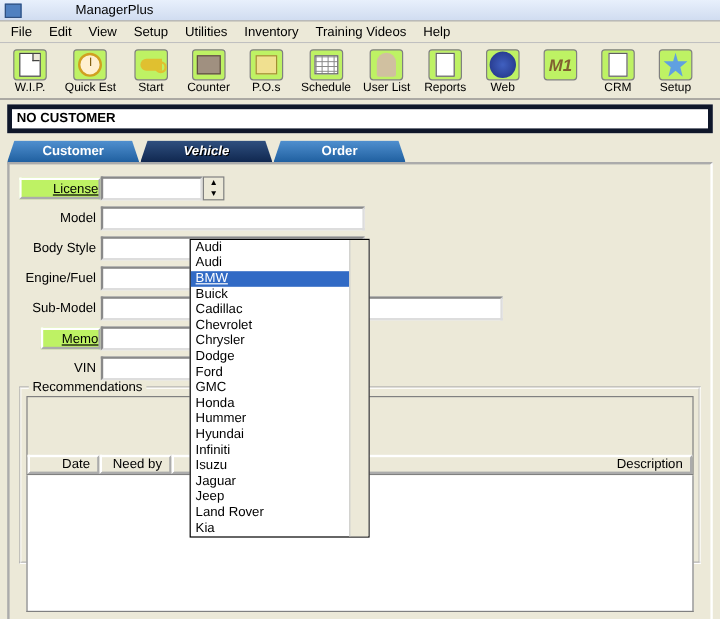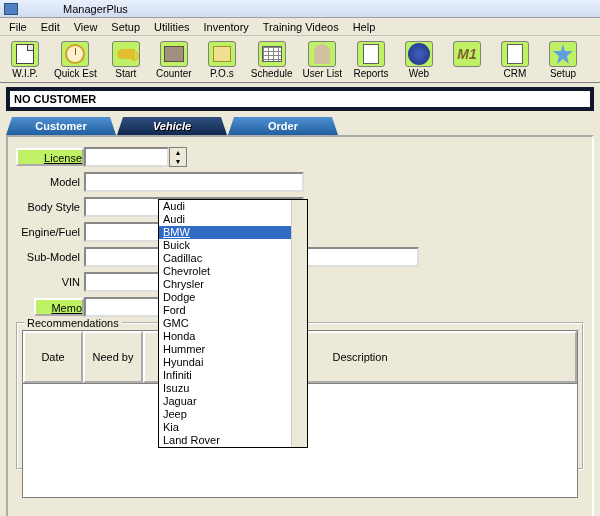--- a/index.html
+++ b/index.html
@@ -43,21 +43,21 @@
 .spinner { width: 18px; height: 20px; display: flex; flex-direction: column; border: 1px solid #808080; background: #ece9d8; }
 .spin-up, .spin-down { flex: 1; display: flex; align-items: center; justify-content: center; font-size: 7px; cursor: pointer; }
 .dd-arrow { width: 16px; height: 18px; background: #ece9d8; border: 1px solid #808080; display: inline-flex; align-items: center; justify-content: center; font-size: 8px; cursor: pointer; }
 .dropdown-list { position: absolute; top: 62px; left: 150px; width: 150px; background: #fff; border: 1px solid #000; z-index: 10; }
 .dd-scroll { position: absolute; right: 0; top: 0; bottom: 0; width: 16px; background: #ece9d8; border-left: 1px solid #ccc; }
 .dd-item { padding: 0 4px; height: 13px; line-height: 13px; cursor: pointer; width: calc(100% - 16px); }
 .dd-item.sel { background: #316ac5; color: #fff; text-decoration: underline; }
 .reco { border: 2px groove #fff; margin-top: 4px; padding: 6px 4px 4px; position: relative; height: 148px; }
 .reco-title { position: absolute; top: -7px; left: 6px; background: #ece9d8; padding: 0 3px; }
 .reco-table { display: flex; border: 1px solid #808080; background: #ece9d8; }
-.reco-col { border: 2px outset #fff; padding: 18px 6px; text-align: center; }
+.reco-col { border: 2px outset #fff; padding: 0 6px; text-align: right; margin-top: 48px; }
 .reco-body { background: #fff; border: 1px solid #808080; border-top: none; height: 114px; }
 </style>
 </head>
 <body>
 
 <div class="titlebar">
   <div class="titlebar-icon"></div>
   <span class="titlebar-text">ManagerPlus</span>
 </div>
 
@@ -179,26 +179,26 @@
     <div class="form-label">Engine/Fuel</div>
     <input class="field w220" style="">
   </div>
   <div class="form-row">
     <div class="form-label">Sub-Model</div>
     <input class="field w160" style="">
     <div style="width:30px"></div>
     <input class="field w145" style="">
   </div>
   <div class="form-row">
+    <div class="form-label btn" style="width:50px;margin-left:18px">Memo</div>
+    <input class="field w220" style="">
+  </div>
+  <div class="form-row">
     <div class="form-label">VIN</div>
     <input class="field w160" style="">
-  </div>
-  <div class="form-row">
-    <div class="form-label btn" style="width:50px;margin-left:18px">Memo</div>
-    <input class="field w220" style="">
   </div>
 
   <div class="reco">
     <span class="reco-title">Recommendations</span>
     <div class="reco-table">
       <div class="reco-col" style="width:60px">Date</div>
       <div class="reco-col" style="width:60px">Need by</div>
       <div class="reco-col" style="flex:1">Description</div>
     </div>
     <div class="reco-body"></div>
@@ -216,17 +216,17 @@
       <div class="dd-item">Dodge</div>
       <div class="dd-item">Ford</div>
       <div class="dd-item">GMC</div>
       <div class="dd-item">Honda</div>
       <div class="dd-item">Hummer</div>
       <div class="dd-item">Hyundai</div>
       <div class="dd-item">Infiniti</div>
       <div class="dd-item">Isuzu</div>
       <div class="dd-item">Jaguar</div>
       <div class="dd-item">Jeep</div>
+      <div class="dd-item">Land Rover</div>
       <div class="dd-item">Kia</div>
-      <div class="dd-item">Land Rover</div>
     </div>
 
 </div>
 
 </body></html>

